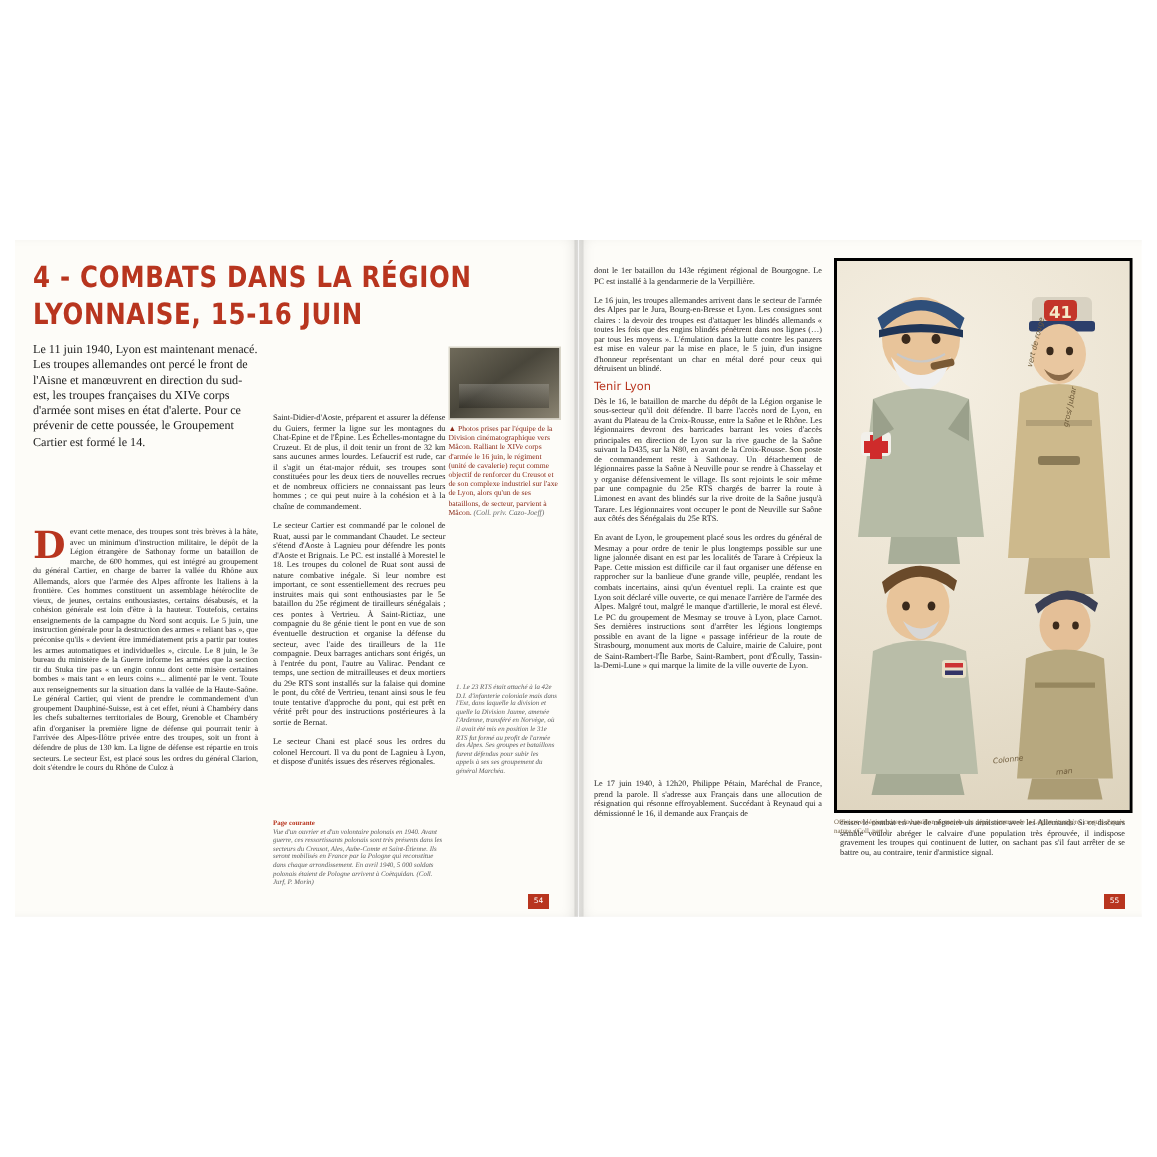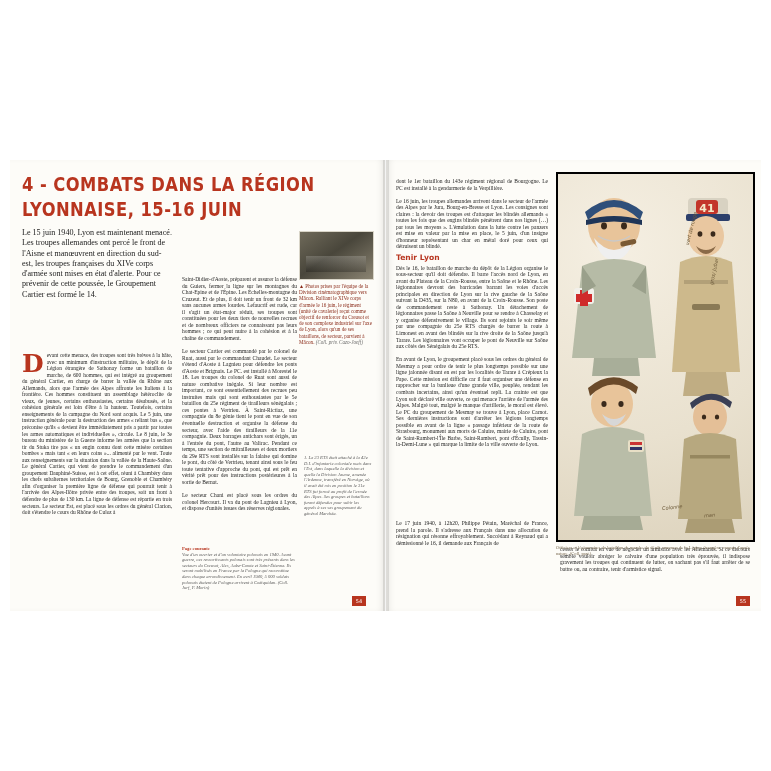--- a/index.html
+++ b/index.html
@@ -36,21 +36,21 @@
 
   
   .side-note{position:absolute;font-size:4.6px;line-height:5.6px;color:#5a5a5a;font-style:italic;}
   .redhead{color:#b8351f;font-weight:bold;font-style:normal;}
   .folio{position:absolute;width:14px;height:10px;background:#b8351f;color:#fff;
     font-family:"DejaVu Sans",sans-serif;font-size:5px;line-height:10px;text-align:center;}
 
   
   .rcol{position:absolute;font-size:5.5px;line-height:6.55px;color:#1e1e1e;text-align:justify;}
   .rc1{left:396px;top:178px;width:152px;}
-  .sub{font-family:"DejaVu Sans",sans-serif;font-weight:bold;color:#b8351f;font-size:7.6px;margin:5px 0 3px;}
+  .sub{font-family:"DejaVu Sans",sans-serif;font-weight:normal;color:#b8351f;font-size:7.6px;margin:5px 0 3px;}
   .rc-bottom{position:absolute;left:560px;top:546px;width:190px;font-size:5.5px;line-height:6.55px;color:#1e1e1e;text-align:justify;}
   .rc-bottom2{position:absolute;left:396px;top:520px;width:152px;font-size:5.5px;line-height:6.55px;color:#1e1e1e;text-align:justify;}
 
   
   .illus{position:absolute;left:556px;top:172px;width:195px;height:366px;
     background:#efe9dc;border:2px solid #000000;overflow:hidden;}
   .illus .paper{position:absolute;inset:0;background:
      radial-gradient(circle at 30% 20%,#f5efe2,#e9e1cf 60%,#ddd3bd);}
   .figA{position:absolute;left:4px;top:6px;width:104px;height:200px;}
   .figB{position:absolute;left:104px;top:10px;width:88px;height:215px;}
@@ -67,21 +67,21 @@
 
   <div class="page page-left"></div>
   <div class="page page-right"></div>
   <div class="gutter"></div>
 
   <div class="title">
     <span>4 - Combats dans la région</span>
     <span class="l2">lyonnaise, 15-16 juin</span>
   </div>
 
-  <div class="lead">Le 15 juin 1940, Lyon est maintenant menacé. Les troupes allemandes ont percé le front de l'Aisne et manœuvrent en direction du sud-est, les troupes françaises du XIVe corps d'armée sont mises en état d'alerte. Pour ce prévenir de cette poussée, le Groupement Cartier est formé le 14.</div>
+  <div class="lead">Le 11 juin 1940, Lyon est maintenant menacé. Les troupes allemandes ont percé le front de l'Aisne et manœuvrent en direction du sud-est, les troupes françaises du XIVe corps d'armée sont mises en état d'alerte. Pour ce prévenir de cette poussée, le Groupement Cartier est formé le 14.</div>
 
   <div class="photo-top"></div>
   <div class="cap-photo">
     <span>▲ Photos prises par l'équipe de la Division cinématographique vers Mâcon. Ralliant le XIVe corps d'armée le 16 juin, le régiment (unité de cavalerie) reçut comme objectif de renforcer du Creusot et de son complexe industriel sur l'axe de Lyon, alors qu'un de ses bataillons, de secteur, parvient à Mâcon.</span>
     <span style="color:#6a6a6a;font-style:italic;">(Coll. priv. Cazo-Joeff)</span>
   </div>
 
   <div class="col c1">
     <span class="dropcap">D</span>
     <span style="font-size:5.4px;">evant cette menace, des troupes sont très brèves à la hâte, avec un minimum d'instruction militaire, le dépôt de la Légion étrangère de Sathonay forme un bataillon de marche, de 600 hommes, qui est intégré au groupement du général Cartier, en charge de barrer la vallée du Rhône aux Allemands, alors que l'armée des Alpes affronte les Italiens à la frontière. Ces hommes constituent un assemblage hétéroclite de vieux, de jeunes, certains enthousiastes, certains désabusés, et la cohésion générale est loin d'être à la hauteur. Toutefois, certains enseignements de la campagne du Nord sont acquis. Le 5 juin, une instruction générale pour la destruction des armes « reliant bas », que préconise qu'ils « devient être immédiatement pris a partir par toutes les armes automatiques et individuelles », circule. Le 8 juin, le 3e bureau du ministère de la Guerre informe les armées que la section tir du Stuka tire pas « un engin connu dont cette misère certaines bombes » mais tant « en leurs coins »... alimenté par le vent. Toute aux renseignements sur la situation dans la vallée de la Haute-Saône. Le général Cartier, qui vient de prendre le commandement d'un groupement Dauphiné-Suisse, est à cet effet, réuni à Chambéry dans les chefs subalternes territoriales de Bourg, Grenoble et Chambéry afin d'organiser la première ligne de défense qui pourrait tenir à l'arrivée des Alpes-Ilôtre privée entre des troupes, soit un front à défendre de plus de 130 km. La ligne de défense est répartie en trois secteurs. Le secteur Est, est placé sous les ordres du général Clarion, doit s'étendre le cours du Rhône de Culoz à</span>

